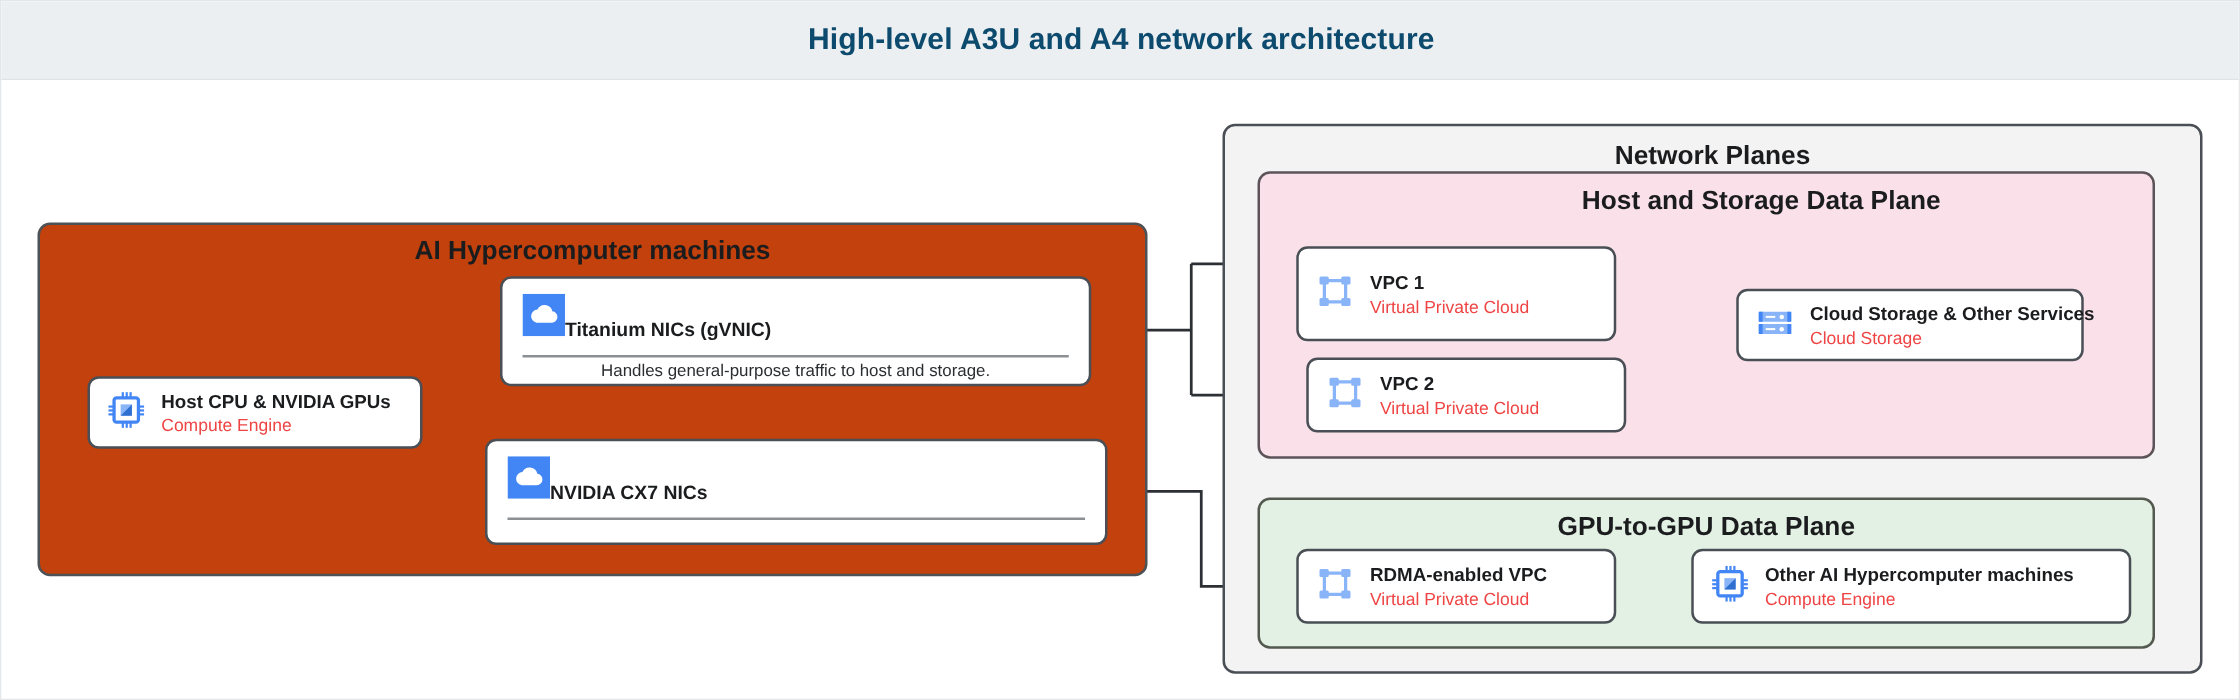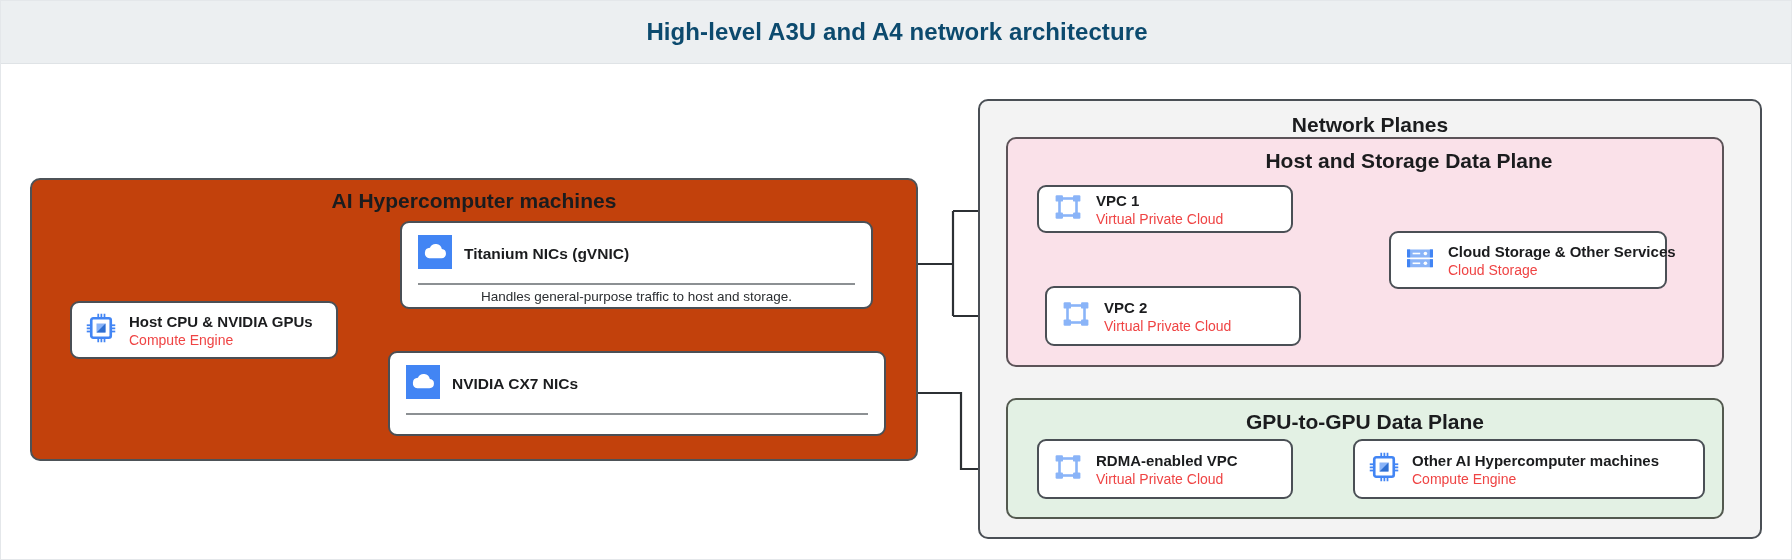--- a/index.html
+++ b/index.html
@@ -99,22 +99,22 @@
     box-sizing: border-box;
     background: #ffffff;
     border: 2px solid #4a4f55;
     border-radius: 9px;
     display: flex;
     flex-direction: column;
   }
   .split-head {
     flex: 0 0 auto;
     display: flex;
-    align-items: center;
-    gap: 12px;
+    align-items: flex-end;
+    gap: 0;
     padding: 12px 16px 10px 16px;
   }
   .split-head .card-title { font-size: 15.5px; }
   .split-rule {
     height: 2px;
     background: #8c9093;
     margin: 0 16px;
   }
   .split-foot {
     flex: 1 1 auto;
@@ -235,21 +235,21 @@
   </div>
 
   <div class="group grp-planes">
     <div class="group-title" style="top:12px;">Network Planes</div>
   </div>
 
   <div class="group grp-host">
     <div class="group-title" style="top:10px;padding-left:44px;">Host and Storage Data Plane</div>
   </div>
 
-  <div class="card" style="left:1036px; top:184px; width:256px; height:48px;">
+  <div class="card" style="left:1036px; top:196px; width:256px; height:76px;">
     <span class="icon">
       <svg width="30" height="30" viewBox="0 0 30 30">
         <rect x="6.5" y="6.5" width="17" height="17" fill="none" stroke="#8ab4f8" stroke-width="2.6"></rect>
         <rect x="2.6" y="3.2" width="7.4" height="6.4" rx="1.2" fill="#8ab4f8"></rect>
         <rect x="20" y="3.2" width="7.4" height="6.4" rx="1.2" fill="#8ab4f8"></rect>
         <rect x="2.6" y="20.4" width="7.4" height="6.4" rx="1.2" fill="#8ab4f8"></rect>
         <rect x="20" y="20.4" width="7.4" height="6.4" rx="1.2" fill="#8ab4f8"></rect>
       </svg>
     </span>
     <span class="card-text">

